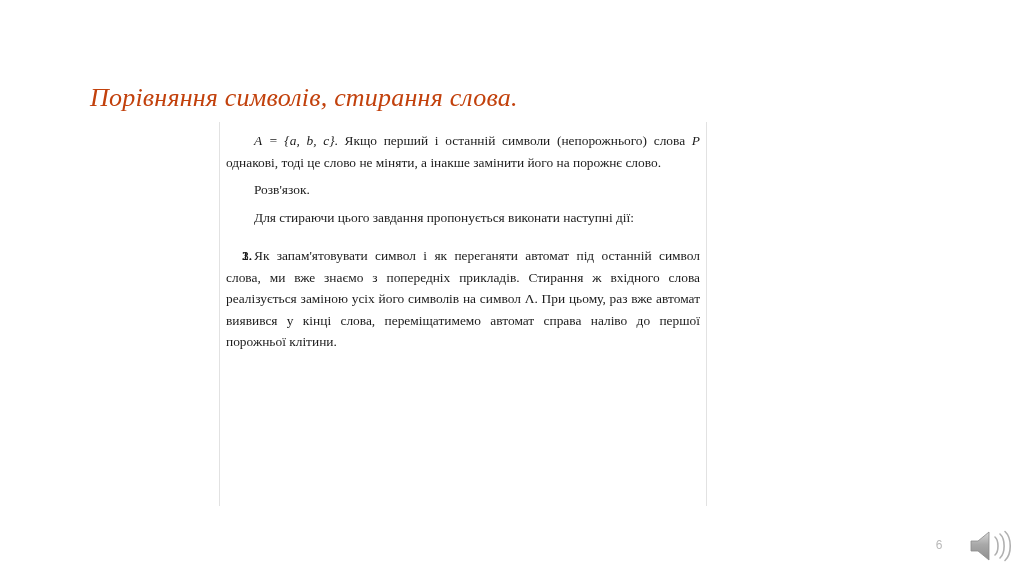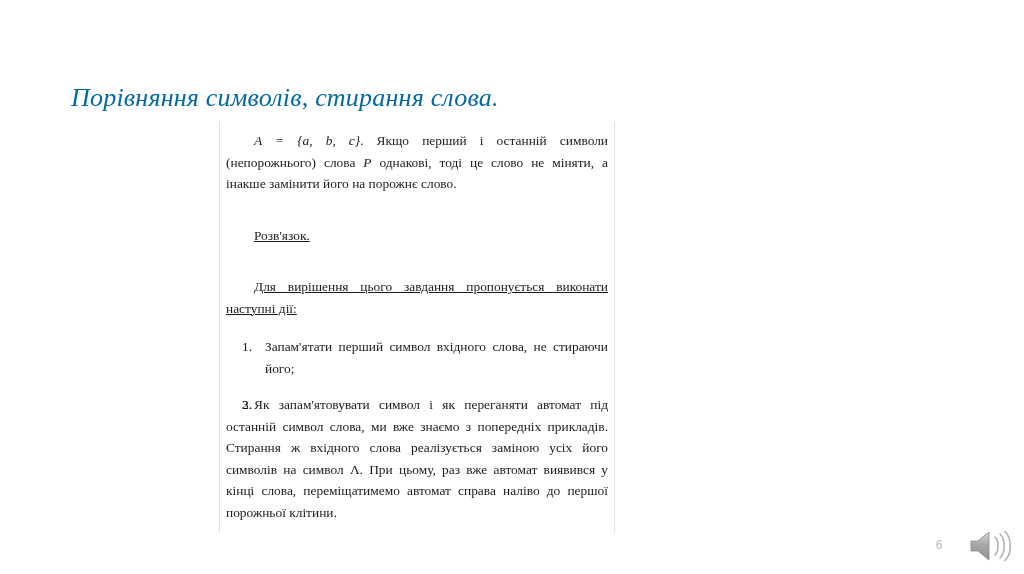--- a/index.html
+++ b/index.html
@@ -18,39 +18,39 @@
 
   .slide {
     position: absolute;
     inset: 0;
     background: #ffffff;
   }
 
   
   .slide-title {
     position: absolute;
-    left: 71px;
+    left: 90px;
     top: 64px;
     width: 880px;
     font-family: "Liberation Serif", "DejaVu Serif", serif;
     font-style: italic;
     font-size: 26px;
     line-height: 34px;
     font-weight: normal;
-    color: #0369a1;
+    color: #c2410c;
     letter-spacing: 0.2px;
     white-space: nowrap;
   }
 
   
   .content-block {
     position: absolute;
     left: 219px;
     top: 122px;
-    width: 396px;
+    width: 488px;
     border-left: 1px solid #e2e2e2;
     border-right: 1px solid #e2e2e2;
     box-sizing: border-box;
     padding: 8px 0 10px 0;
     min-height: 384px;
   }
 
   .para {
     font-size: 13.4px;
     line-height: 21.5px;
@@ -60,22 +60,21 @@
     margin: 0;
     padding: 0 6px 0 6px;
     box-sizing: border-box;
   }
 
   .para.indent {
     text-indent: 28px;
   }
 
   .para + .para {
-    margin-top: 30px;
-    text-decoration: underline;
+    margin-top: 6px;
   }
 
   .math {
     font-style: italic;
     font-family: "Liberation Serif", "DejaVu Serif", serif;
   }
 
   
   .list {
     margin: 17px 0 0 0;
@@ -137,26 +136,25 @@
 <div class="slide">
 
   <h1 class="slide-title">Порівняння символів, стирання слова.</h1>
 
   <div class="content-block">
 
     <p class="para indent"><span class="math">A = {a, b, c}</span><span>. Якщо перший і останній символи (непорожнього) слова </span><span class="math">P</span><span> однакові, тоді це слово не міняти, а інакше замінити його на порожнє слово.</span></p>
 
     <p class="para indent">Розв'язок.</p>
 
-    <p class="para indent">Для вирішення цього завдання пропонується виконати наступні дії:</p>
+    <p class="para indent">Для стираючи цього завдання пропонується виконати наступні дії:</p>
 
     <ol class="list">
       <li class="list-item">
         <span class="list-marker">1.</span>
-        <span>Запам'ятати перший символ вхідного слова, не стираючи його;</span>
       </li>
       <li class="list-item">
         <span class="list-marker">2.</span>
       </li>
       <li class="list-item">
         <span class="list-marker">3.</span>
       </li>
     </ol>
 
     <p class="para indent">Як запам'ятовувати символ і як переганяти автомат під останній символ слова, ми вже знаємо з попередніх прикладів. Стирання ж вхідного слова реалізується заміною усіх його символів на символ Λ. При цьому, раз вже автомат виявився у кінці слова, переміщатимемо автомат справа наліво до першої порожньої клітини.</p>

